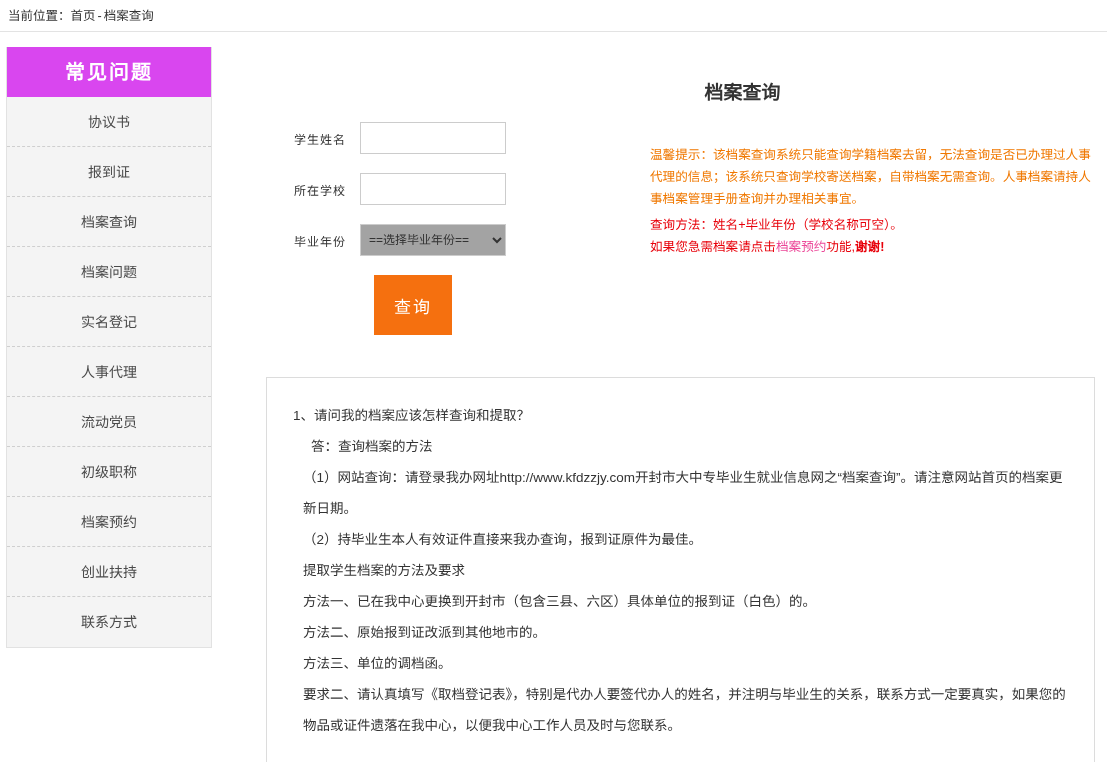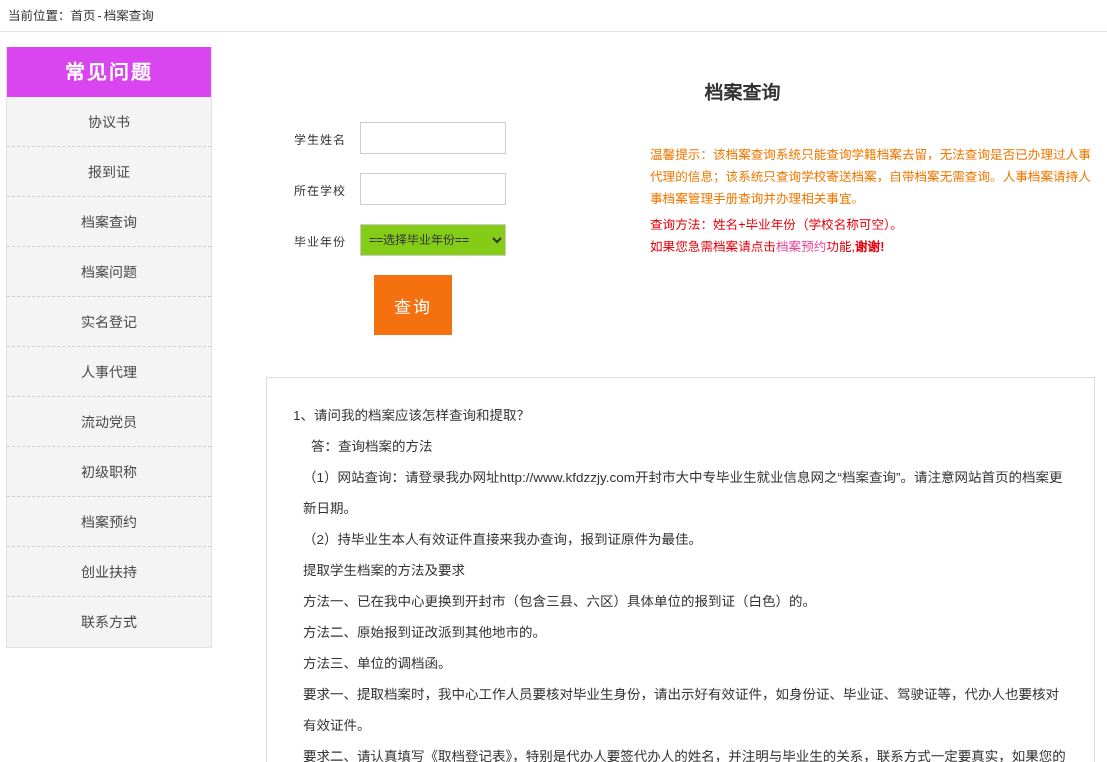--- a/index.html
+++ b/index.html
@@ -120,21 +120,21 @@
     font-size: 13px;
     padding: 0 6px;
     box-sizing: border-box;
     color: #333;
     outline: none;
   }
   .form-select {
     width: 146px;
     height: 32px;
     border: 1px solid #ccc;
-    background: #84cc16;
+    background: #a3a3a3;
     font-size: 12px;
     color: #333;
     padding: 0 4px;
     box-sizing: border-box;
     outline: none;
   }
   .submit-row {
     padding-left: 124px;
     margin-top: 6px;
   }
@@ -254,18 +254,17 @@
 
     <div class="faq-box">
       <p class="faq-line">1、请问我的档案应该怎样查询和提取？</p>
       <p class="faq-line" style="padding-left:18px;">答：查询档案的方法</p>
       <p class="faq-line" style="padding-left:10px;">（1）网站查询：请登录我办网址http://www.kfdzzjy.com开封市大中专毕业生就业信息网之“档案查询”。请注意网站首页的档案更新日期。</p>
       <p class="faq-line" style="padding-left:10px;">（2）持毕业生本人有效证件直接来我办查询，报到证原件为最佳。</p>
       <p class="faq-line" style="padding-left:10px;">提取学生档案的方法及要求</p>
       <p class="faq-line" style="padding-left:10px;">方法一、已在我中心更换到开封市（包含三县、六区）具体单位的报到证（白色）的。</p>
       <p class="faq-line" style="padding-left:10px;">方法二、原始报到证改派到其他地市的。</p>
       <p class="faq-line" style="padding-left:10px;">方法三、单位的调档函。</p>
-      <p class="faq-line" style="padding-left:10px;">要求一、提取档案时，我中心工作人员要核对毕业生身份，请出示好有效证件，如身份证、毕业证、驾驶证等，代办人也要核对有效证件。</p>
       <p class="faq-line" style="padding-left:10px;">要求二、请认真填写《取档登记表》，特别是代办人要签代办人的姓名，并注明与毕业生的关系，联系方式一定要真实，如果您的物品或证件遗落在我中心，以便我中心工作人员及时与您联系。</p>
     </div>
 
   </div>
 </div>
 
 </body></html>

